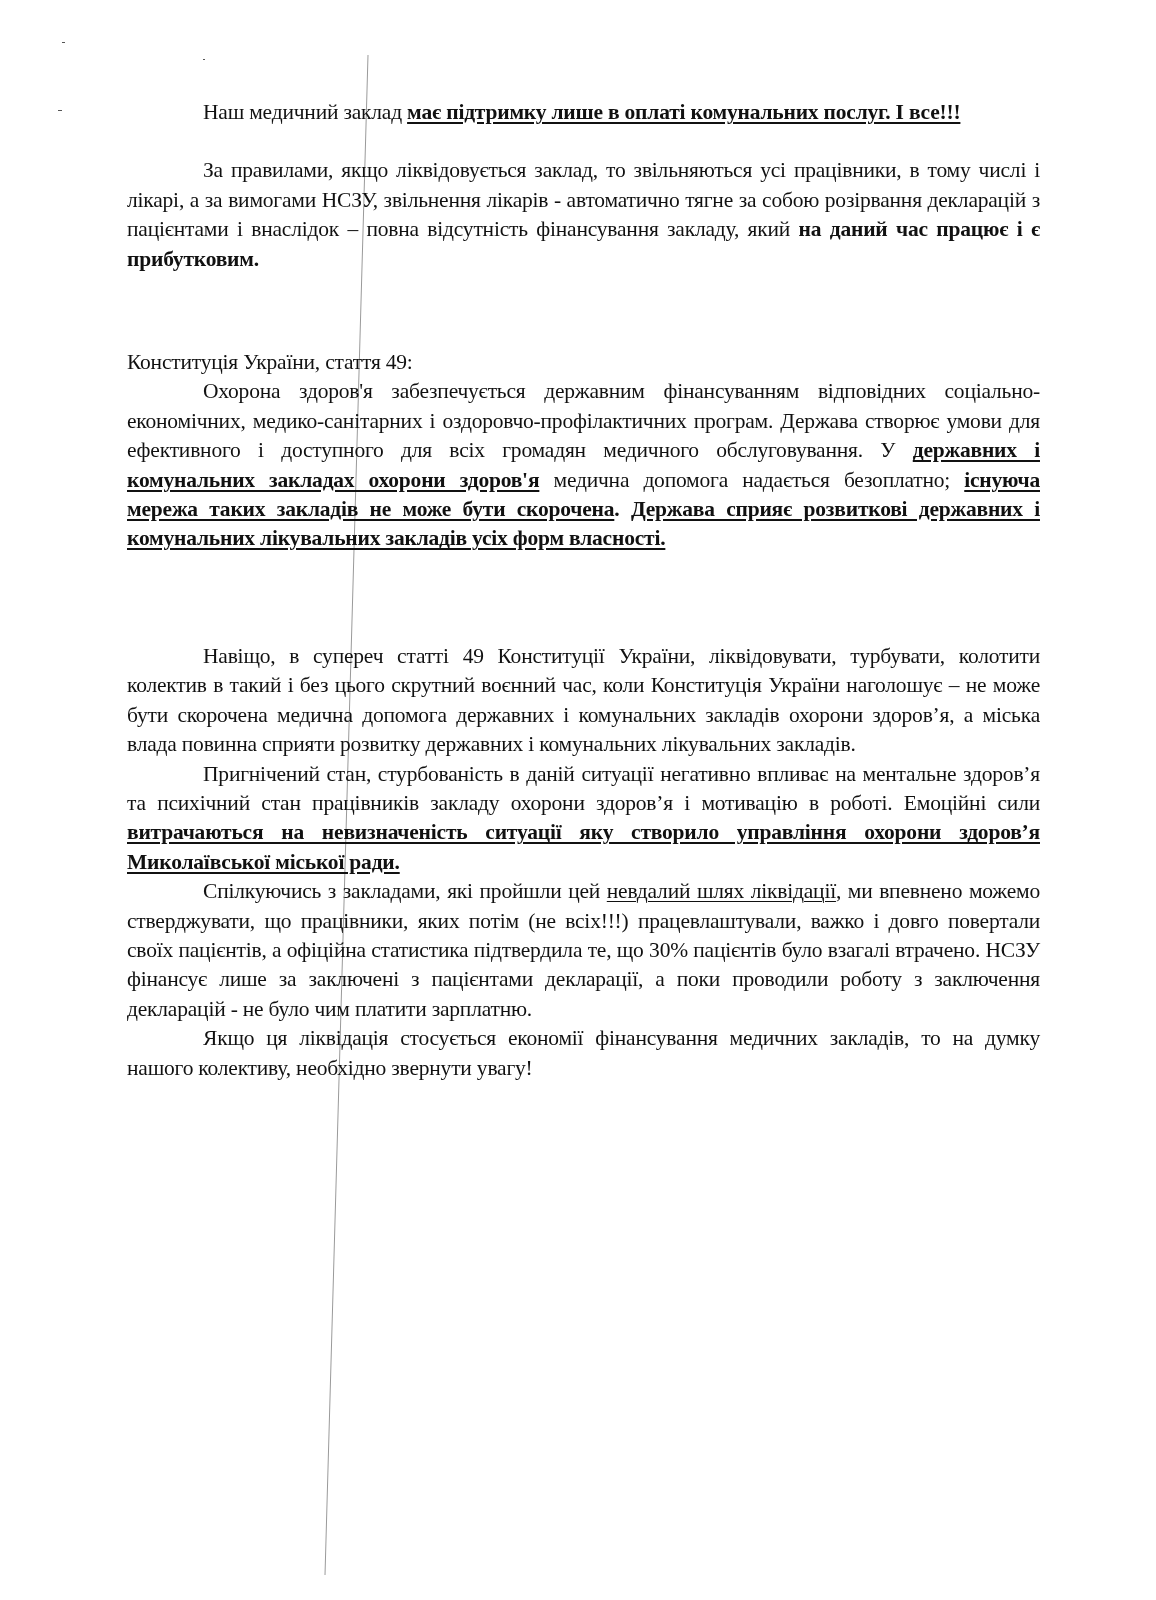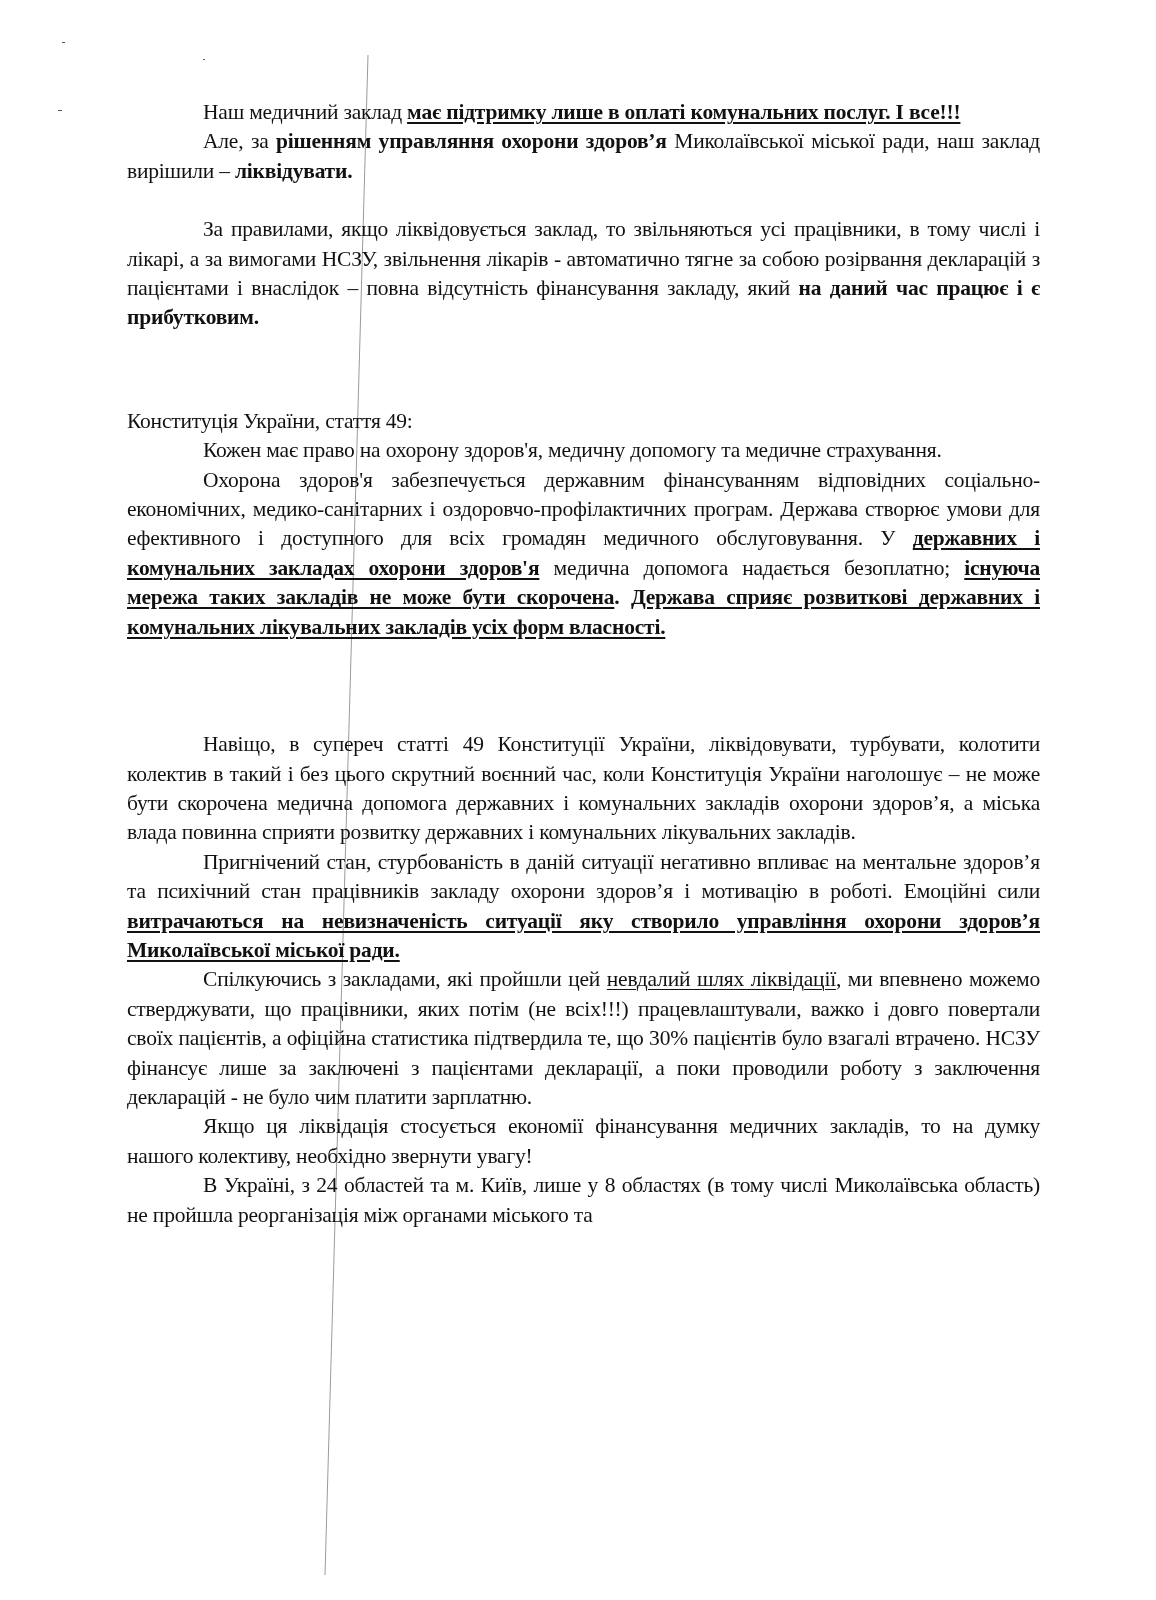--- a/index.html
+++ b/index.html
@@ -42,39 +42,33 @@
   <div class="speck" style="left:203px;top:59px;width:2px;"></div>
   <div class="speck" style="left:58px;top:110px;width:4px;"></div>
 
   <div class="content">
 
     <p class="indent">
       <span>Наш медичний заклад </span><span class="b u">має підтримку лише в оплаті комунальних послуг. І все!!!</span>
     </p>
 
 
-    <p class="indent">
-      <span>Але, за </span><span class="b">рішенням  управляння охорони здоров’я</span><span> Миколаївської міської ради, наш заклад  вирішили – </span><span class="b">ліквідувати.</span>
-    </p>
 
     <div class="gap1"></div>
 
     <p class="indent">
       <span>За правилами, якщо ліквідовується заклад, то звільняються усі працівники, в тому числі і  лікарі, а за вимогами НСЗУ, звільнення лікарів -  автоматично тягне за собою розірвання декларацій з  пацієнтами і внаслідок – повна відсутність фінансування закладу, який </span><span class="b">на даний час працює і є  прибутковим.</span>
     </p>
 
     <div class="gap2"></div>
 
     <p class="heading">
       <span>Конституція України, стаття 49:</span>
     </p>
 
-    <p class="indent">
-      <span>Кожен має право на охорону здоров'я, медичну допомогу та медичне страхування.</span>
-    </p>
 
     <p class="indent">
       <span>Охорона здоров'я забезпечується державним фінансуванням відповідних соціально-економічних, медико-санітарних і оздоровчо-профілактичних програм. Держава створює умови для ефективного і доступного для всіх громадян медичного обслуговування. У </span><span class="b u">державних і комунальних закладах охорони здоров'я</span><span> медична допомога надається безоплатно; </span><span class="b u">існуюча мережа таких закладів не може бути скорочена</span><span class="b">. </span><span class="b u">Держава сприяє розвиткові державних і комунальних лікувальних закладів усіх форм власності.</span>
     </p>
 
     <div class="gap3"></div>
 
     <p class="indent">
       <span>Навіщо, в супереч статті 49 Конституції України, ліквідовувати, турбувати, колотити колектив в такий і без цього скрутний воєнний час, коли Конституція України наголошує – не може бути  скорочена медична допомога державних і комунальних закладів охорони здоров’я, а міська влада повинна сприяти розвитку державних і комунальних лікувальних закладів.</span>
     </p>
@@ -84,18 +78,15 @@
     </p>
 
     <p class="indent">
       <span>Спілкуючись з закладами, які пройшли цей </span><span class="ut">невдалий шлях ліквідації</span><span>, ми впевнено можемо стверджувати, що працівники, яких потім (не всіх!!!) працевлаштували, важко і довго повертали своїх пацієнтів, а офіційна статистика підтвердила те, що 30% пацієнтів було взагалі втрачено. НСЗУ фінансує лише за заключені з пацієнтами декларації, а поки проводили роботу з заключення декларацій - не було чим платити зарплатню.</span>
     </p>
 
     <p class="indent">
       <span>Якщо ця ліквідація  стосується економії фінансування медичних закладів, то на думку нашого колективу,  необхідно звернути увагу!</span>
     </p>
 
-    <p class="indent">
-      <span>В Україні, з 24 областей та м. Київ, лише у 8 областях (в тому числі Миколаївська область) не пройшла реорганізація між органами міського та</span>
-    </p>
 
   </div>
 </div>
 
 </body></html>

